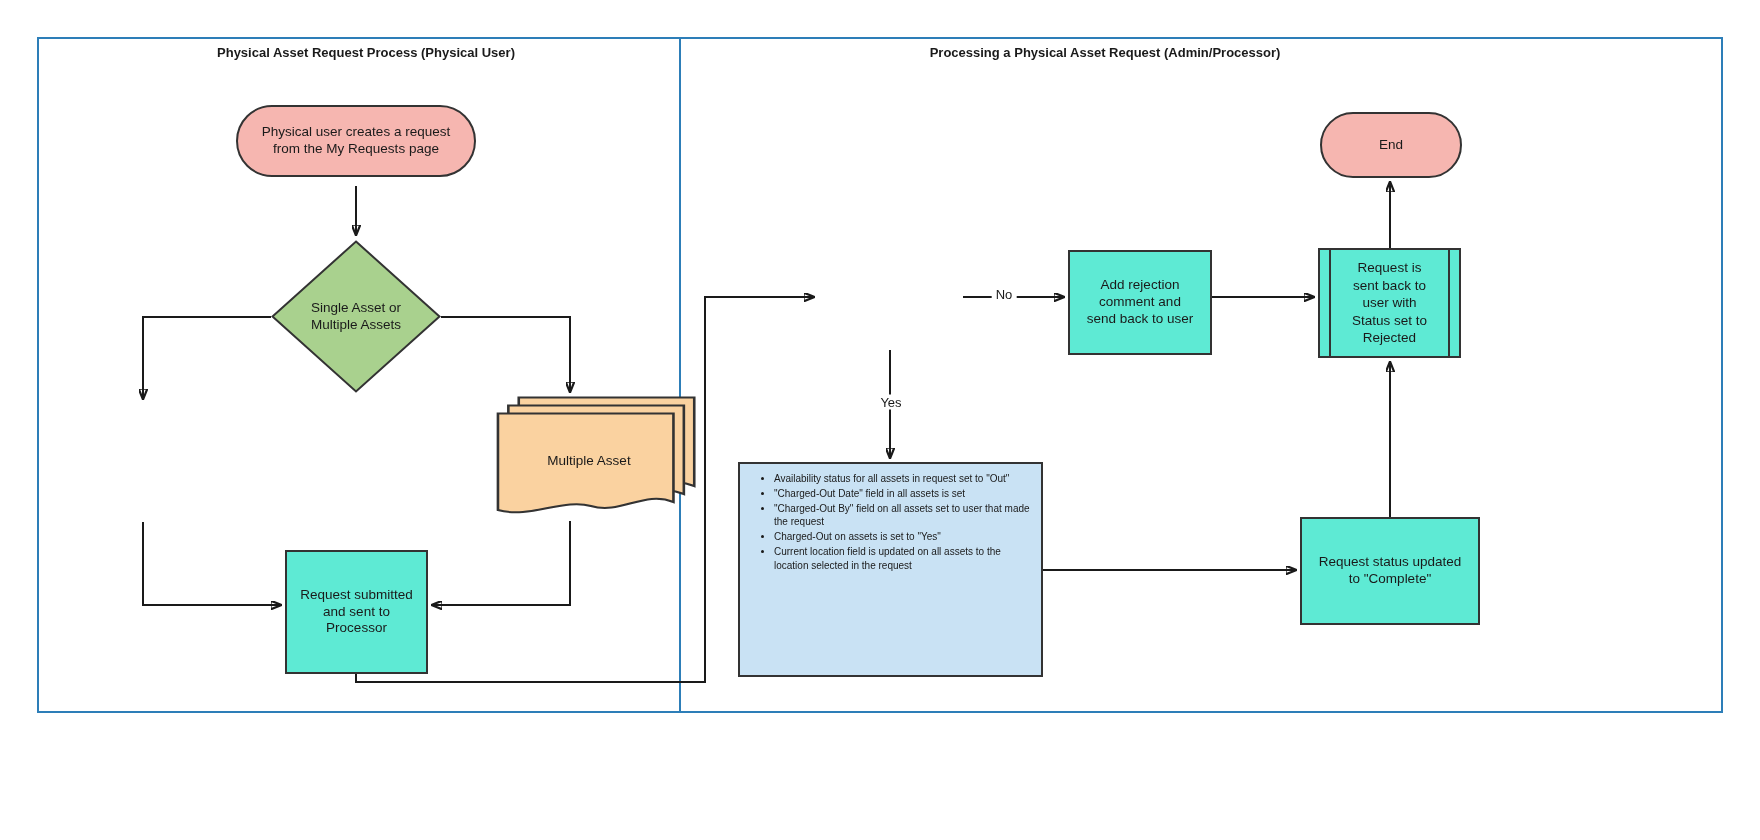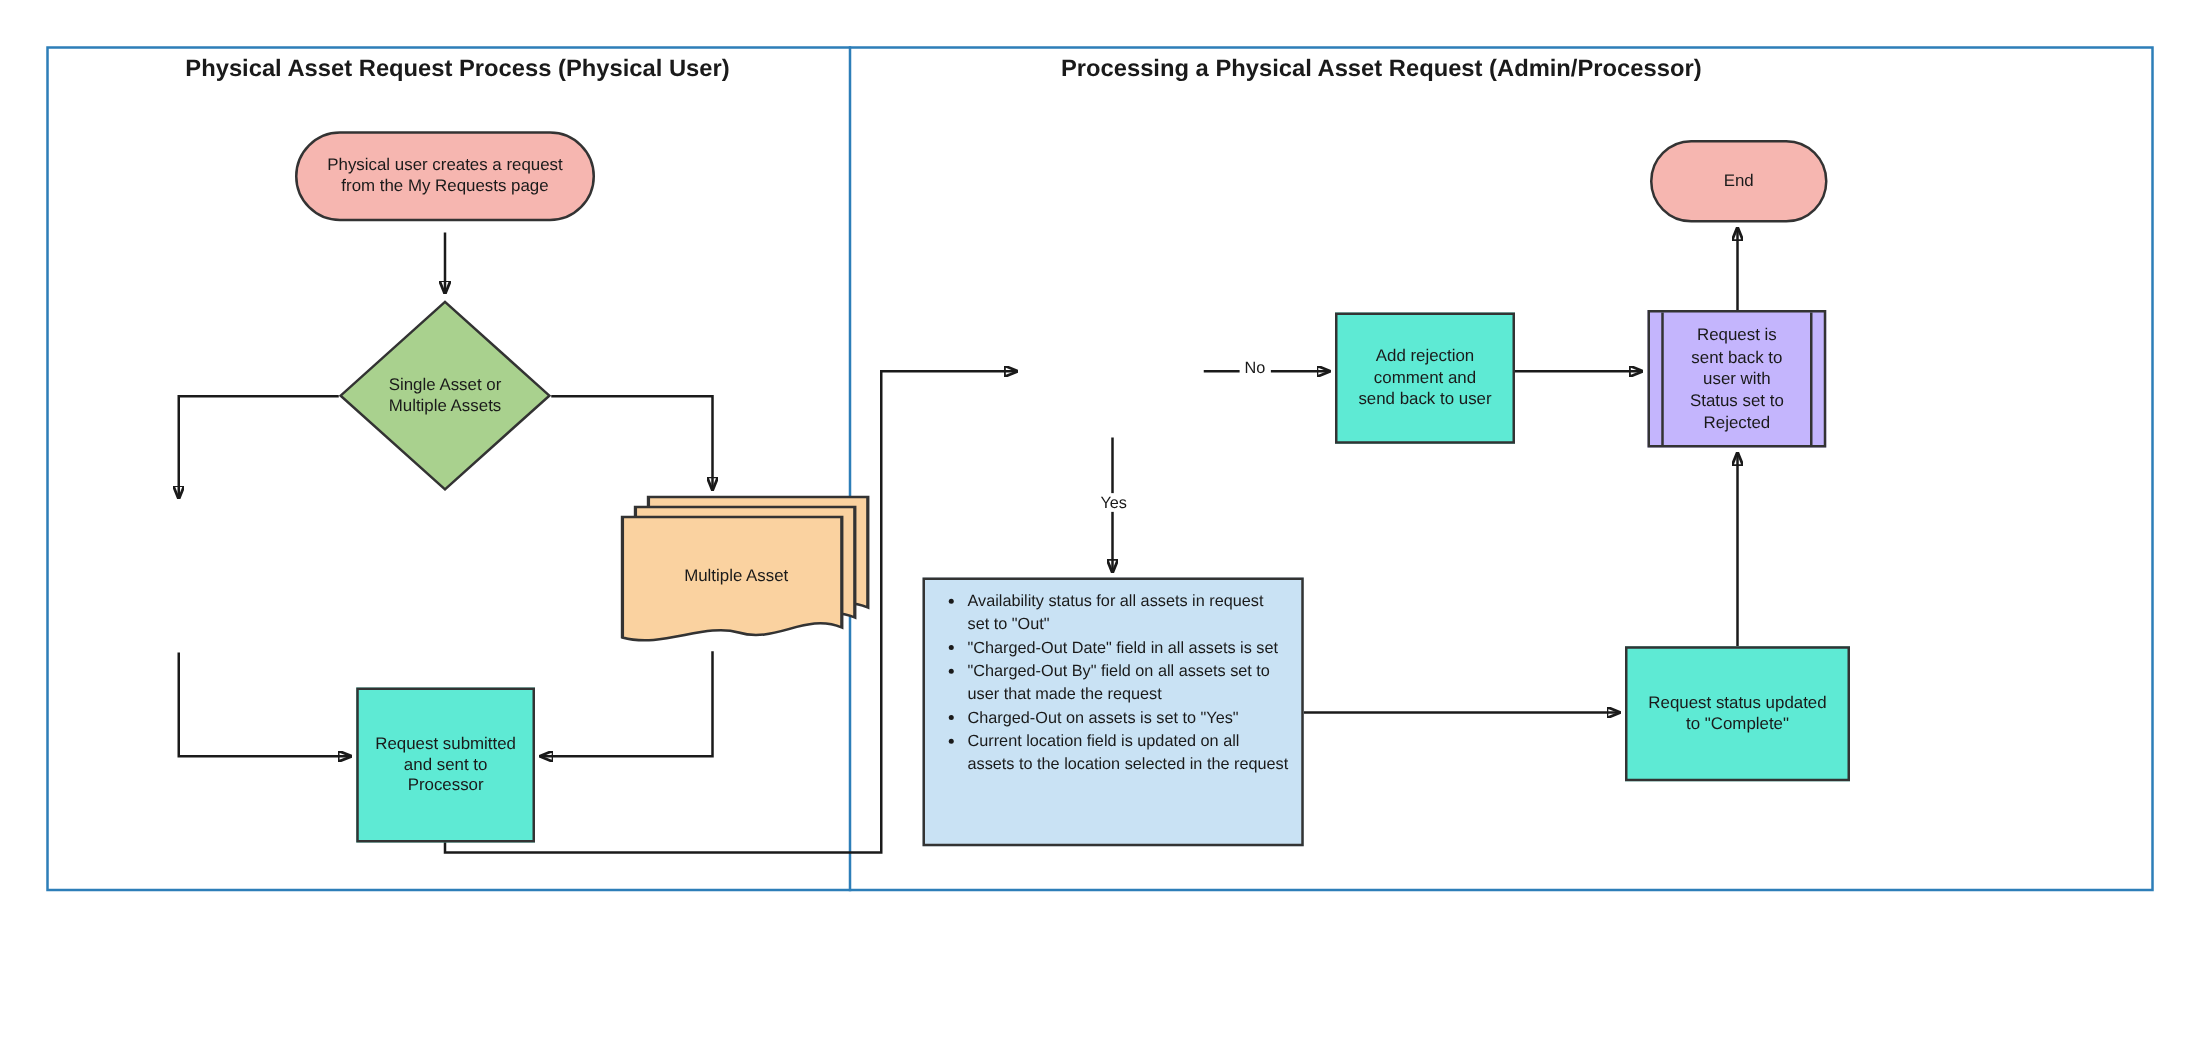--- a/index.html
+++ b/index.html
@@ -29,21 +29,21 @@
   svg.connectors {
     position: absolute;
     left: 0; top: 0;
     width: 1760px; height: 840px;
     z-index: 1;
   }
   svg.connectors path { stroke: #1a1a1a; stroke-width: 2; fill: none; }
   .panel-title {
     position: absolute;
     transform: translateX(-50%);
-    font-size: 19px;
+    font-size: 13px;
     font-weight: bold;
     white-space: nowrap;
     z-index: 2;
   }
   .node {
     position: absolute;
     box-sizing: border-box;
     display: flex;
     align-items: center;
     justify-content: center;
@@ -67,21 +67,21 @@
   .node-doc svg { position: absolute; left: 0; top: 0; width: 100%; height: 100%; }
   .node-doc path.sheet { fill: #fad2a0; stroke: #333333; stroke-width: 2; }
   .doc-label {
     position: absolute;
     display: flex; align-items: center; justify-content: center;
     text-align: center; font-size: 13.5px;
   }
   .predef {
     position: absolute;
     box-sizing: border-box;
-    background: #c4b5fd;
+    background: #5eead4;
     border: 2px solid #333333;
     display: flex; align-items: center; justify-content: center;
     text-align: center; font-size: 13.5px; line-height: 1.3;
     z-index: 2;
     padding: 0 26px;
   }
   .predef::before, .predef::after {
     content: "";
     position: absolute;
     top: 0; bottom: 0;
@@ -89,21 +89,21 @@
     background: #333333;
   }
   .predef::before { left: 9px; }
   .predef::after { right: 9px; }
   .bullet-box {
     position: absolute;
     box-sizing: border-box;
     background: #c9e2f4;
     border: 2px solid #333333;
     z-index: 2;
-    font-size: 13px;
+    font-size: 10px;
     line-height: 1.38;
   }
   .bullet-box ul {
     margin: 8px 10px 8px 0;
     padding-left: 34px;
     text-align: left;
   }
   .bullet-box li { margin: 1px 0; }
   .edge-label {
     position: absolute;

